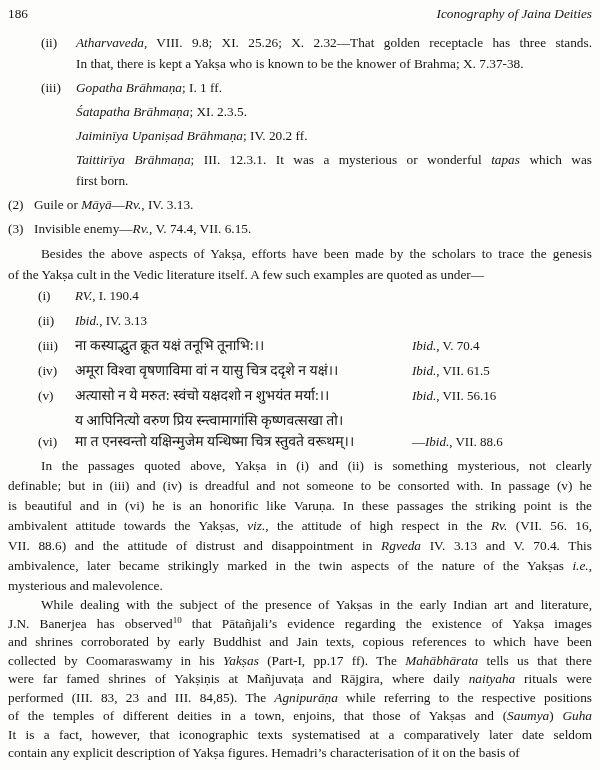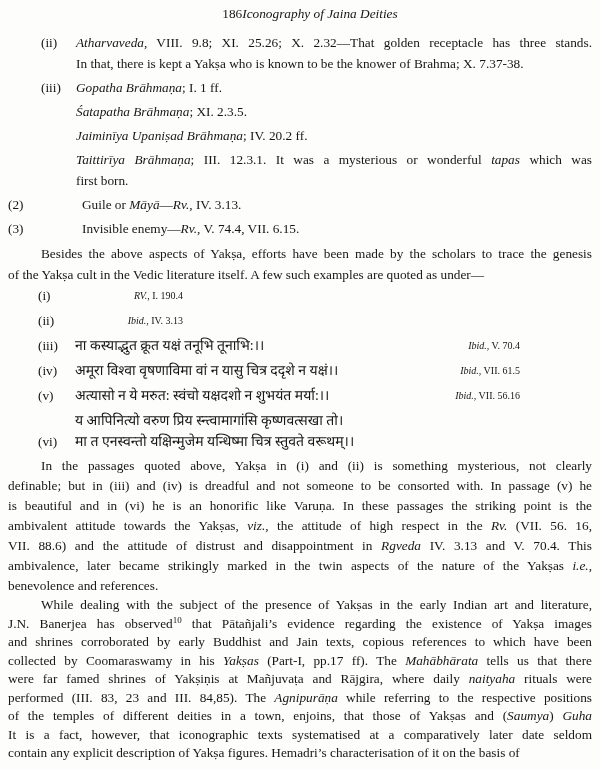--- a/index.html
+++ b/index.html
@@ -7,47 +7,47 @@
   body{width:600px;height:770px;overflow:hidden;}
   .page{
     box-sizing:border-box;width:600px;height:770px;
     padding:5px 8px 0 8px;
     font-family:"Liberation Serif","DejaVu Serif",serif;
     font-size:13.3px;color:#161616;
   }
   i{font-style:italic;}
   sup{font-size:9px;line-height:0;vertical-align:super;}
   
-  .hdr{display:flex;justify-content:center;align-items:baseline;margin-bottom:10px;line-height:17px;margin-left:20px;}
+  .hdr{display:flex;justify-content:space-between;align-items:baseline;margin-bottom:10px;line-height:17px;}
   .running-title{font-style:italic;}
   
   .jline{line-height:21px;text-align:justify;text-align-last:justify;}
   .jline.last{text-align-last:left;}
   .jline.indent{text-indent:33px;}
   
   .hlist{margin-bottom:2px;}
   .hrow{display:flex;margin-bottom:3px;}
   .hrow .label{flex:none;width:35px;margin-left:33px;line-height:21px;}
   .htext{flex:1;min-width:0;}
   
   .nlist{margin-bottom:4px;}
   .nrow{display:flex;margin-bottom:3px;line-height:21px;}
   .nrow .label{flex:none;width:26px;}
-  .nrow .ntext{flex:1;margin-left:48px;}
+  .nrow .ntext{flex:1;}
   
   .para{margin:0;}
   .p3 .jline{line-height:20px;}
   .p4 .jline{line-height:18.5px;}
   
   .slist{margin-bottom:4px;}
   .srow{display:flex;align-items:flex-end;margin-bottom:4px;}
   .srow .label{flex:none;width:37px;margin-left:30px;line-height:21px;}
   .stext{flex:1;min-width:0;font-size:14px;}
   .stext .vline{line-height:21px;white-space:nowrap;}
-  .sref{flex:none;min-width:108px;text-align:right;margin-right:72px;line-height:21px;font-size:10px;}
+  .sref{flex:none;min-width:108px;text-align:left;margin-right:72px;line-height:21px;font-size:13px;}
 </style>
 </head>
 <body>
 
 <div class="page">
 
   <div class="hdr">
     <span>186</span>
     <span class="running-title">Iconography of Jaina Deities</span>
   </div>
@@ -132,31 +132,32 @@
           <div class="vline">अत्यासो न ये मरुत: स्वंचो यक्षदशो न शुभयंत मर्या:।।</div>
         </div>
         <div class="sref"><i>Ibid.</i>, VII. 56.16</div>
       </div>
       <div class="srow">
         <span class="label">(vi)</span>
         <div class="stext">
           <div class="vline">य आपिनित्यो वरुण प्रिय स्न्त्वामागांसि कृष्णवत्सखा तो।</div>
           <div class="vline">मा त एनस्वन्तो यक्षिन्मुजेम यन्धिष्मा चित्र स्तुवते वरूथम्।।</div>
         </div>
+        <div class="sref">—<i>Ibid.</i>, VII. 88.6</div>
       </div>
     </div>
 
   <div class="para p3">
       <div class="jline indent">In the passages quoted above, Yakṣa in (i) and (ii) is something mysterious, not clearly</div>
       <div class="jline">definable; but in (iii) and (iv) is dreadful and not someone to be consorted with. In passage (v) he</div>
       <div class="jline">is beautiful and in (vi) he is an honorific like Varuṇa. In these passages the striking point is the</div>
       <div class="jline">ambivalent attitude towards the Yakṣas, <i>viz.</i>, the attitude of high respect in the <i>Rv.</i> (VII. 56. 16,</div>
       <div class="jline">VII. 88.6) and the attitude of distrust and disappointment in <i>Rgveda</i> IV. 3.13 and V. 70.4. This</div>
       <div class="jline">ambivalence, later became strikingly marked in the twin aspects of the nature of the Yakṣas <i>i.e.</i>,</div>
-      <div class="jline last">benevolence and references.</div>
+      <div class="jline last">mysterious and malevolence.</div>
     </div>
 
   <div class="para p4">
       <div class="jline indent">While dealing with the subject of the presence of Yakṣas in the early Indian art and literature,</div>
       <div class="jline">J.N. Banerjea has observed<sup>10</sup> that Pātañjali’s evidence regarding the existence of Yakṣa images</div>
       <div class="jline">and shrines corroborated by early Buddhist and Jain texts, copious references to which have been</div>
       <div class="jline">collected by Coomaraswamy in his <i>Yakṣas</i> (Part-I, pp.17 ff). The <i>Mahābhārata</i> tells us that there</div>
       <div class="jline">were far famed shrines of Yakṣiṇis at Mañjuvaṭa and Rājgira, where daily <i>naityaha</i> rituals were</div>
       <div class="jline">performed (III. 83, 23 and III. 84,85). The <i>Agnipurāṇa</i> while referring to the respective positions</div>
       <div class="jline">of the temples of different deities in a town, enjoins, that those of Yakṣas and (<i>Saumya</i>) <i>Guha</i></div>

